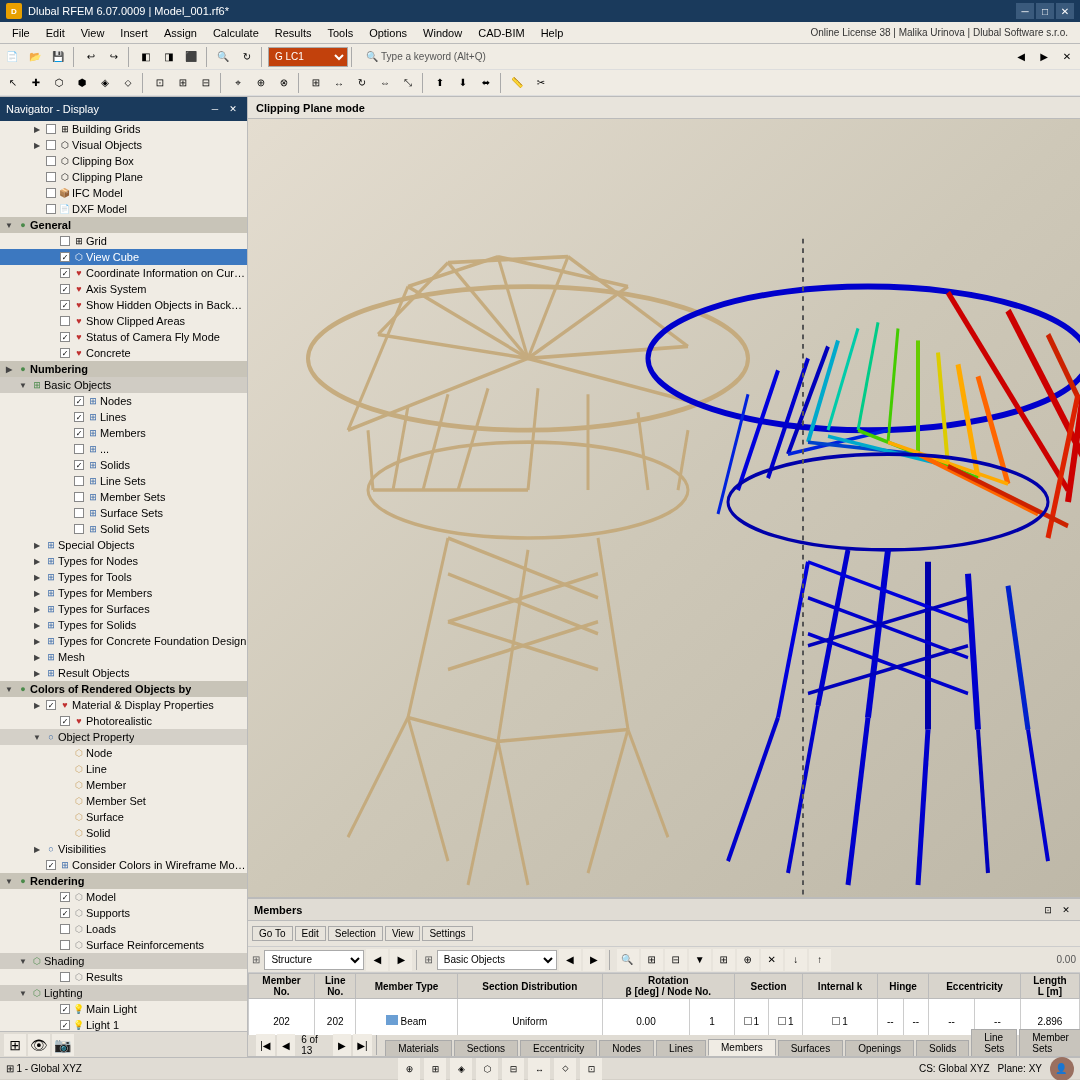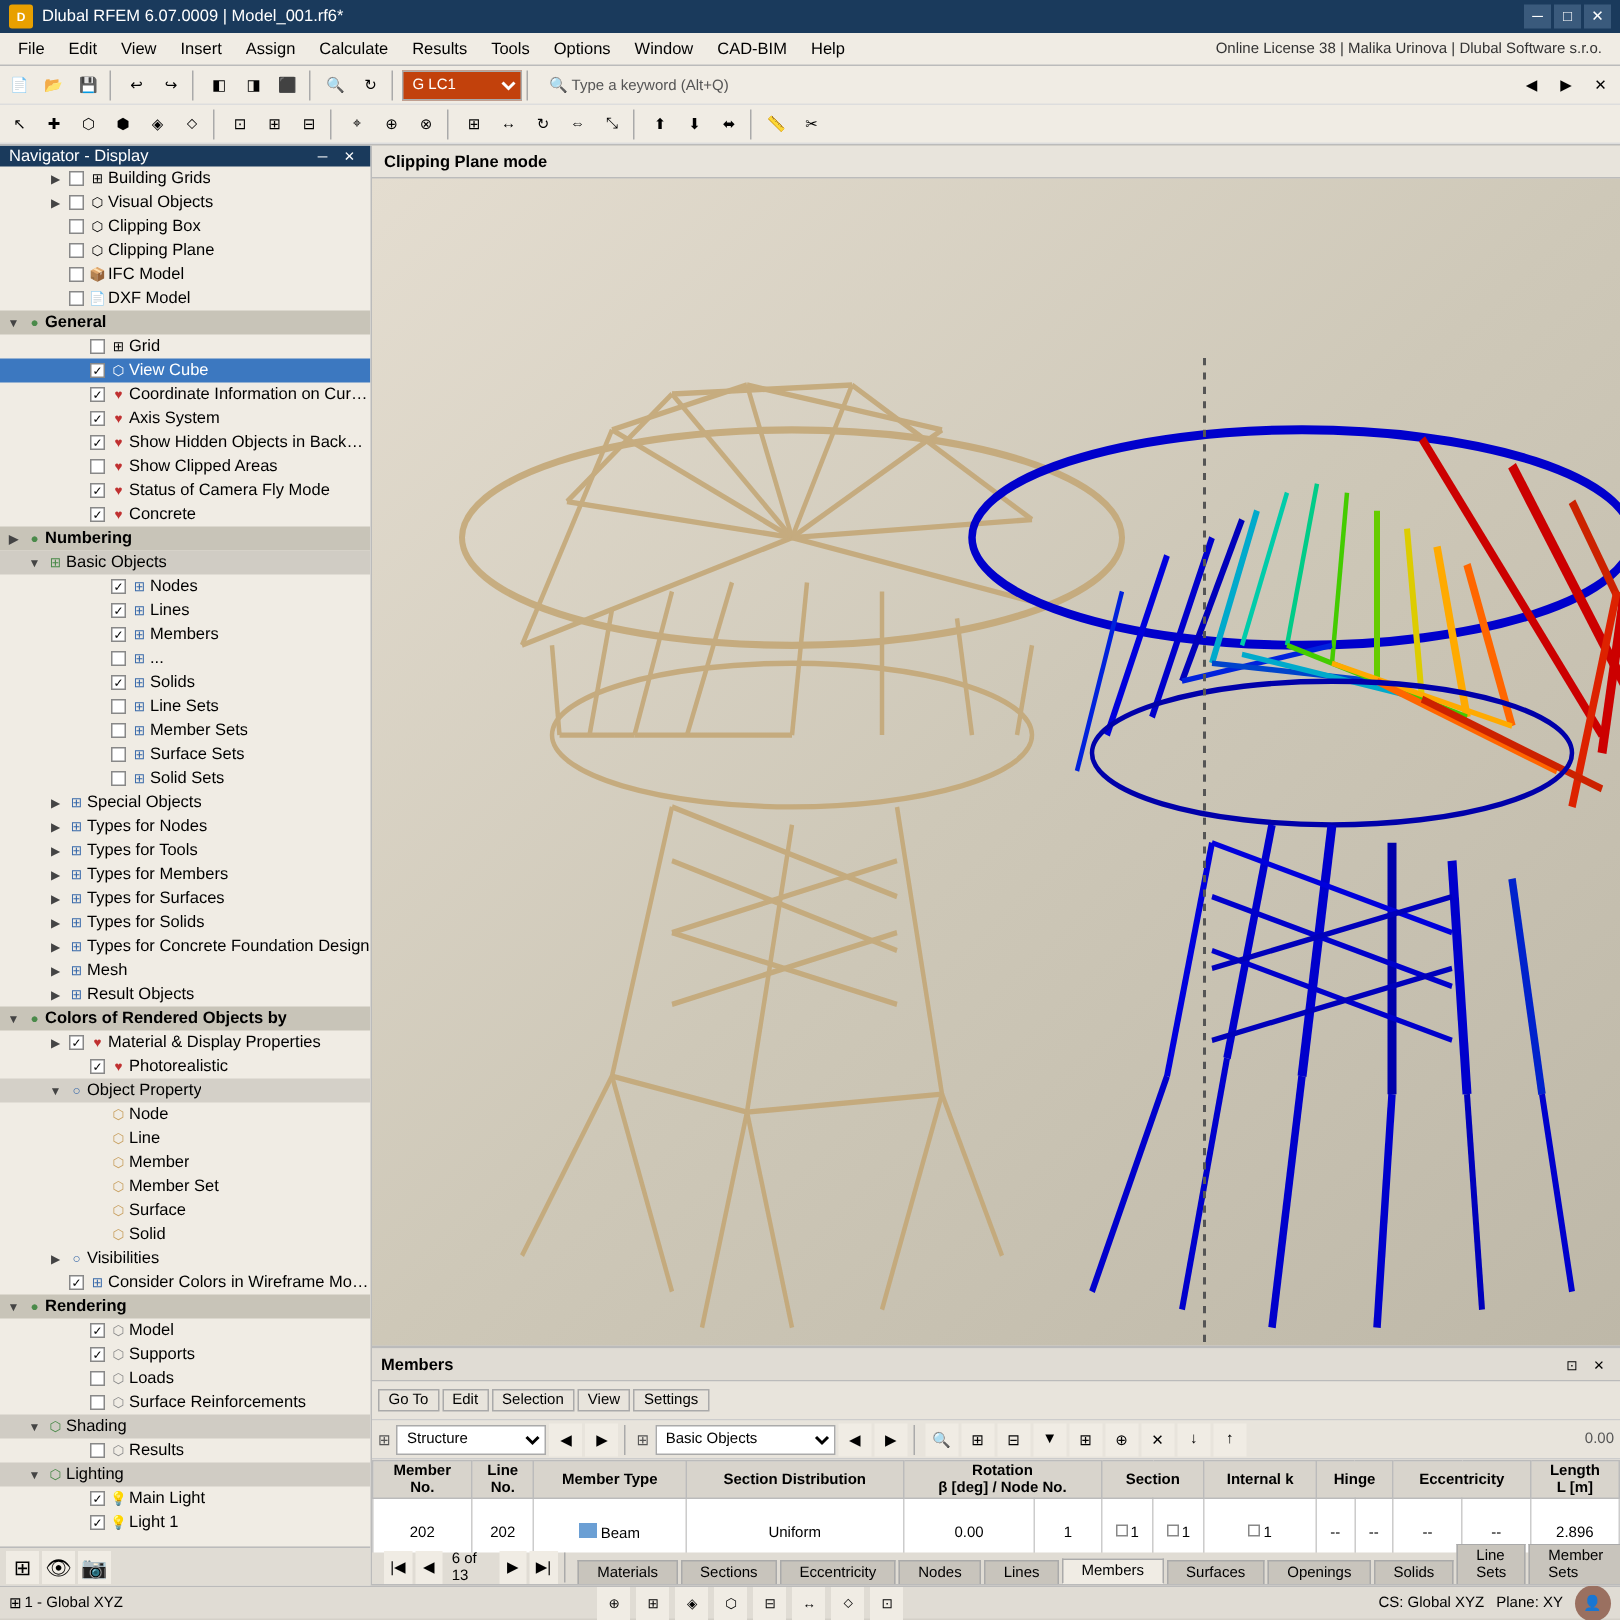--- a/index.html
+++ b/index.html
@@ -21,21 +21,21 @@
     .toolbar-row { height: 26px; display: flex; align-items: center; padding: 1px 2px; gap: 1px; border-bottom: 1px solid #ddd; }
     .tb-btn { width: 22px; height: 22px; background: #f0ece4; border: 1px solid transparent; cursor: pointer; display: flex; align-items: center; justify-content: center; font-size: 10px; }
     .tb-separator { width: 4px; height: 20px; border-left: 1px solid #aaa; margin: 0 2px; }
     .tb-combo { height: 20px; font-size: 10px; background: #fff; border: 1px solid #aaa; padding: 0 2px; }
 
     
     .main-layout { display: flex; height: calc(1080px - 22px - 22px - 54px - 22px); }
 
     
     .navigator { width: 248px; min-width: 248px; background: #f0ece4; border-right: 1px solid #bbb; display: flex; flex-direction: column; overflow: hidden; }
-    .nav-header { background: #1a3a5c; color: #fff; height: 14px; display: flex; align-items: center; justify-content: space-between; padding: 0 6px; font-size: 11px; }
+    .nav-header { background: #1a3a5c; color: #fff; height: 24px; display: flex; align-items: center; justify-content: space-between; padding: 0 6px; font-size: 11px; }
     .nav-header-btns { display: flex; gap: 2px; }
     .nav-header-btn { width: 16px; height: 16px; background: none; border: none; color: #fff; cursor: pointer; font-size: 9px; display: flex; align-items: center; justify-content: center; }
     .nav-content { overflow-y: auto; overflow-x: hidden; flex: 1; }
     .nav-item { display: flex; align-items: center; height: 16px; cursor: pointer; padding-left: 2px; }
     .nav-item.selected { background: #3c78c0; color: #fff; }
     .nav-item.selected .nav-label { color: #fff; }
     .nav-expand { width: 14px; height: 14px; display: flex; align-items: center; justify-content: center; font-size: 8px; color: #444; flex-shrink: 0; }
     .nav-check { width: 14px; height: 12px; display: flex; align-items: center; justify-content: center; flex-shrink: 0; }
     .nav-icon { width: 14px; height: 14px; display: flex; align-items: center; justify-content: center; font-size: 9px; flex-shrink: 0; }
     .nav-label { font-size: 11px; white-space: nowrap; overflow: hidden; text-overflow: ellipsis; }

